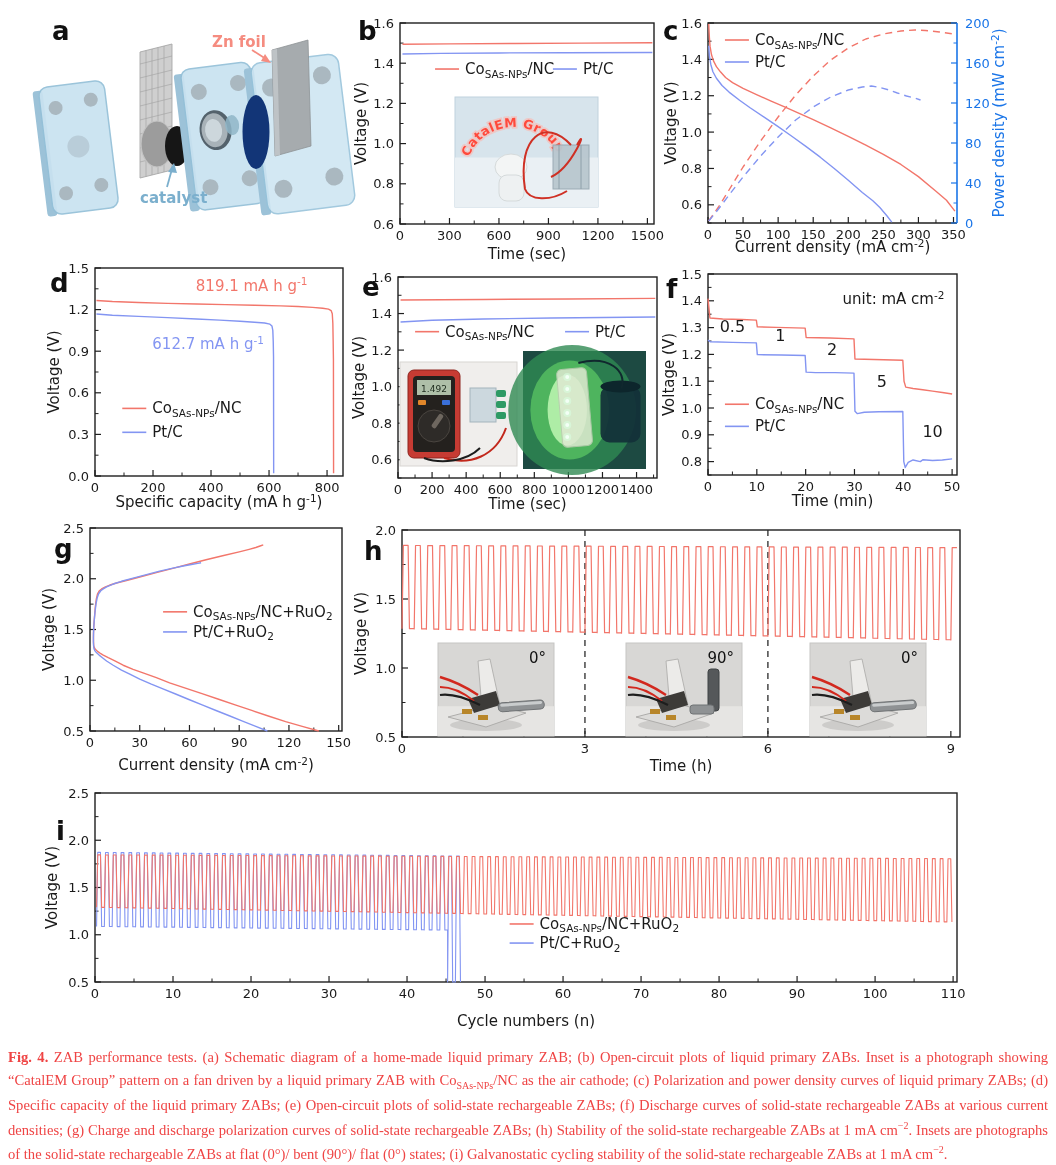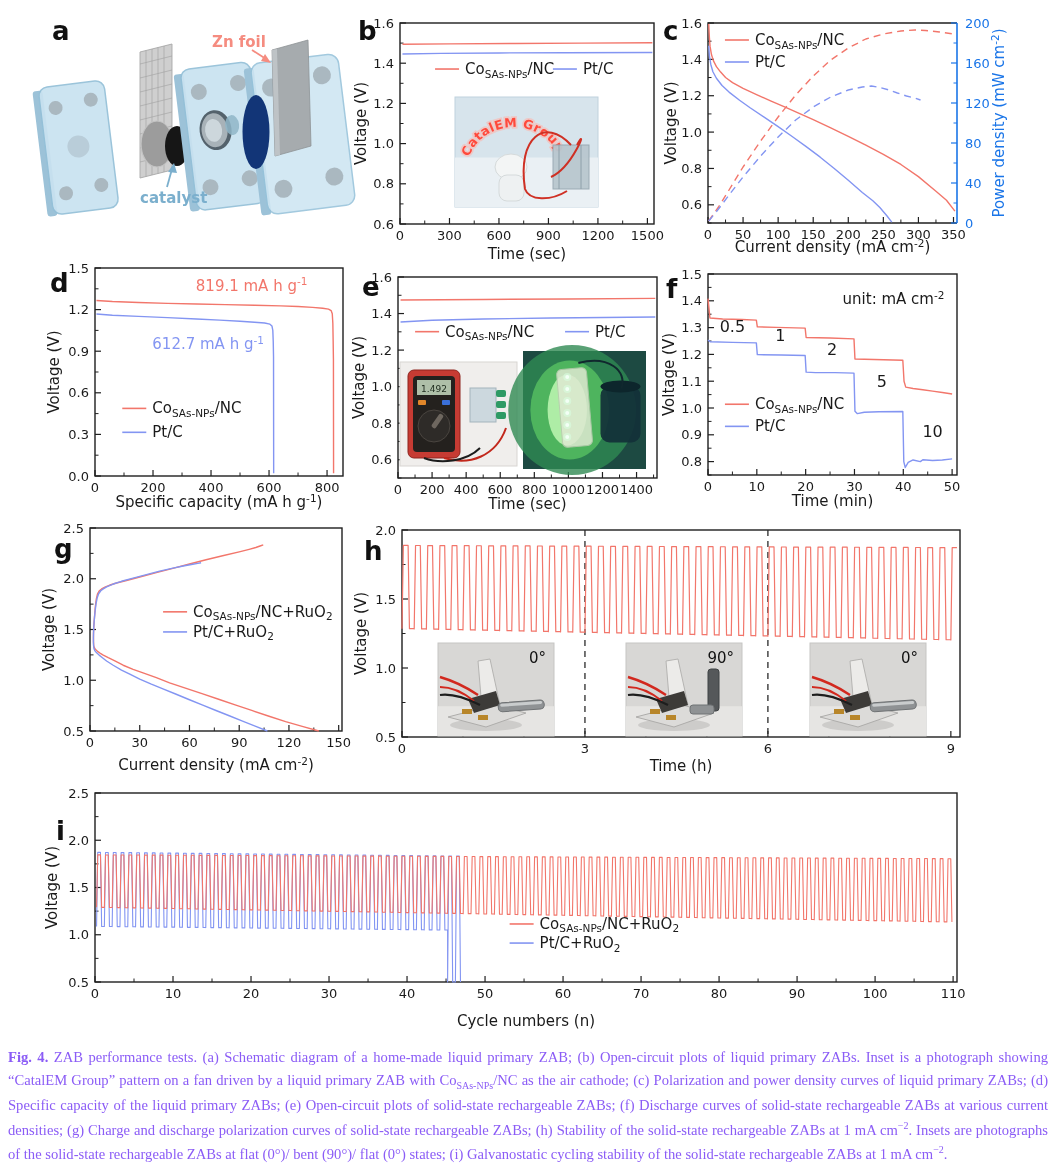--- a/index.html
+++ b/index.html
@@ -1,21 +1,21 @@
 <!DOCTYPE html>
 <html><head>
 <meta charset="utf-8">
 <style>
   html,body{margin:0;padding:0;background:#ffffff;}
   .page{position:relative;width:1056px;height:1165px;background:#ffffff;overflow:hidden;
         font-family:"DejaVu Sans",sans-serif;}
   #figure-canvas{position:absolute;left:0;top:0;overflow:visible;}
   .caption{position:absolute;left:8px;top:1046px;width:1040px;margin:0;
            font-family:"Liberation Serif",serif;font-size:14.6px;line-height:1.6;
-           color:#8b5cf6;text-align:justify;}
+           color:#ef4444;text-align:justify;}
   .caption sub{font-size:10px;}
   .caption sup{font-size:10px;}
 </style>
 </head>
 <body>
 
 <div class="page">
 
   <svg id="figure-canvas" width="1056" height="1042" viewBox="0 0 1056 1042" font-family="&quot;DejaVu Sans&quot;,sans-serif">
 

